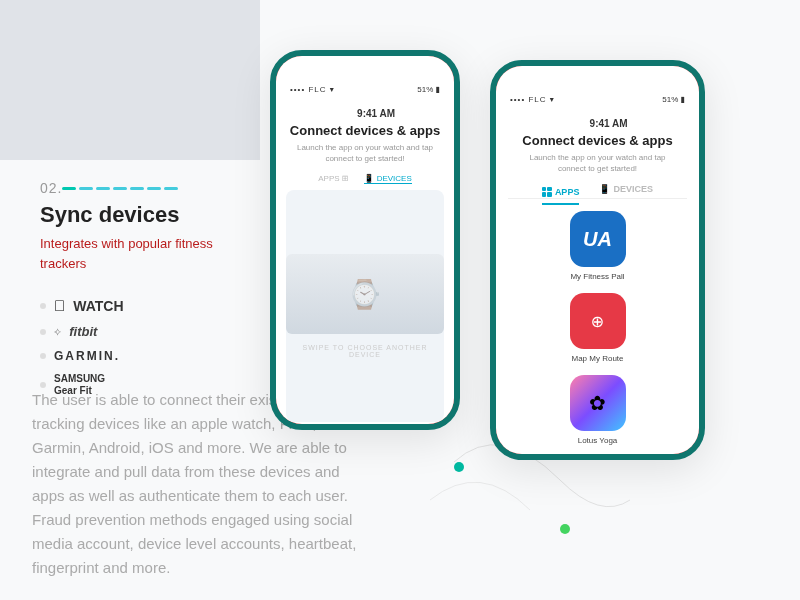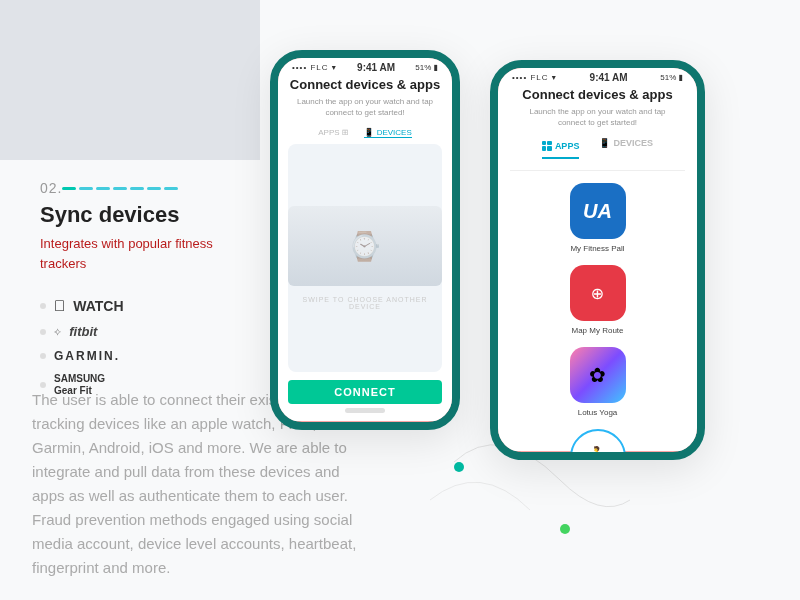--- a/index.html
+++ b/index.html
@@ -122,22 +122,22 @@
       height: 10px;
       border-radius: 50%;
       background: #44d460;
       z-index: 2;
     }
 
     
     .phone-mockup {
       position: absolute;
       border-radius: 32px;
-      background: #fca5a5;
-      border: 8px solid #0f766e;
+      background: #ef4444;
+      border: 6px solid #0f766e;
       box-shadow: 0 10px 40px rgba(0,0,0,0.1);
       overflow: hidden;
     }
 
     
     .phone-left {
       width: 190px;
       height: 380px;
       left: 270px;
       top: 50px;
@@ -157,21 +157,21 @@
     .status-bar {
       display: flex;
       justify-content: space-between;
       align-items: center;
       padding: 4px 14px;
       font-size: 9px;
       color: #333;
       background: #fff;
     }
     .status-bar .dots { font-size: 8px; letter-spacing: 1px; }
-    .status-bar .time { font-weight: 600; font-size: 10px; }
+    .status-bar .time { font-weight: 600; font-size: 10px; margin-top: 48px; }
     .status-bar .battery { font-size: 8px; }
 
     
     .phone-screen {
       padding: 0 12px 10px;
       background: #fff;
       height: calc(100% - 20px);
     }
 
     .phone-title {
@@ -190,21 +190,21 @@
       margin-bottom: 10px;
     }
 
     
     .phone-tabs {
       display: flex;
       justify-content: center;
       gap: 20px;
       margin-bottom: 12px;
       border-bottom: 1.5px solid #eee;
-      padding-bottom: 18px;
+      padding-bottom: 0;
     }
     .phone-tab {
       font-size: 9px;
       font-weight: 600;
       color: #bbb;
       display: flex;
       align-items: center;
       gap: 3px;
       padding-bottom: 4px;
     }

